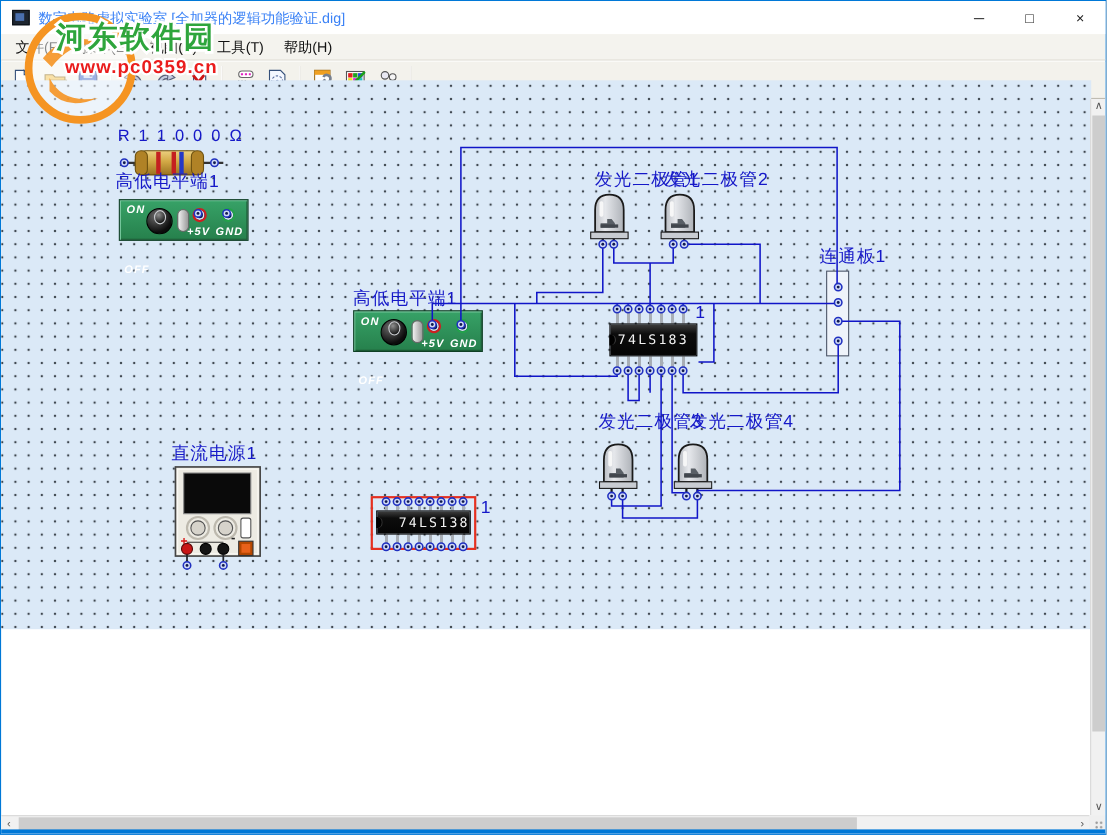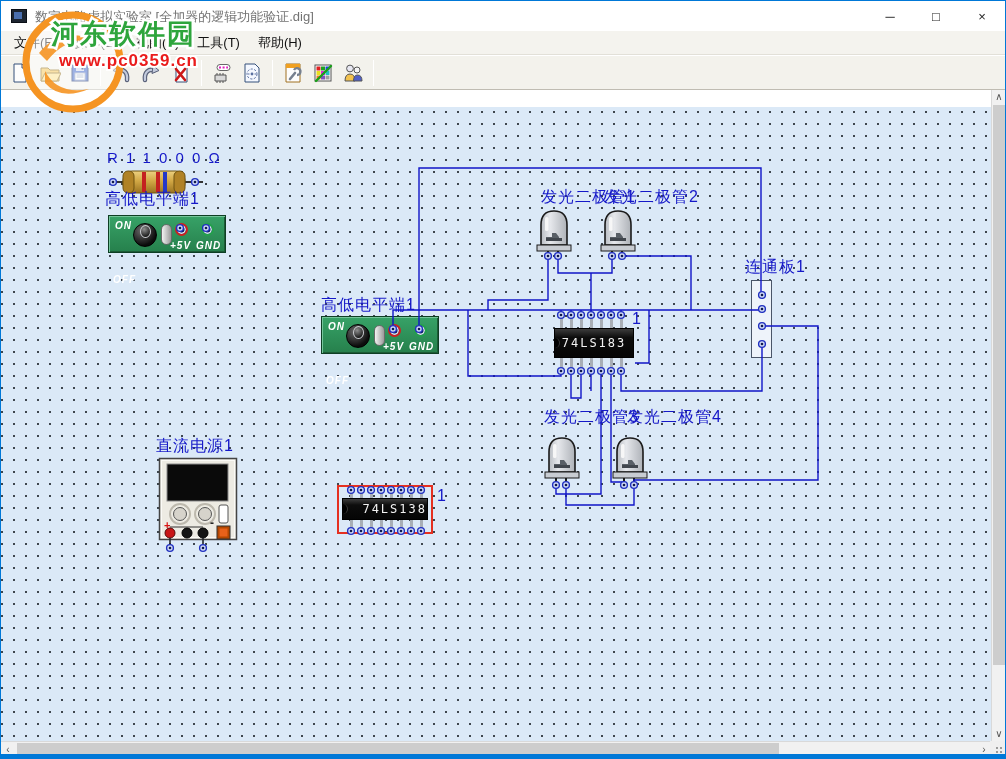--- a/index.html
+++ b/index.html
@@ -4,36 +4,36 @@
 <style>
   * { margin:0; padding:0; box-sizing:border-box; }
   body { width:1006px; height:759px; font-family:"Liberation Sans","DejaVu Sans",sans-serif; background:#888; }
   #window { position:relative; width:1006px; height:759px; background:#fff;
             border:1px solid #0078d7; overflow:hidden; }
 
   
   #titlebar { position:absolute; left:0; top:0; width:100%; height:30px; background:#fff; display:flex; align-items:center; }
   #app-icon { position:absolute; left:10px; top:8px; width:16px; height:14px; background:#1d2530; border:1px solid #0a0f16; }
   #app-icon::after { content:""; position:absolute; left:2px; top:2px; width:8px; height:7px; background:#4a6fae; }
-  #title-text { position:absolute; left:34px; top:7px; font-size:13px; color:#737373; white-space:nowrap; }
+  #title-text { position:absolute; left:34px; top:7px; font-size:13px; color:#3b82f6; white-space:nowrap; }
   .win-btn { position:absolute; top:0; width:46px; height:30px; display:flex; align-items:center; justify-content:center;
              font-size:13px; color:#222; background:#fff; cursor:default; }
   #btn-min { right:92px; } #btn-max { right:46px; } #btn-close { right:0; }
 
   
   #menubar { position:absolute; left:0; top:30px; width:100%; height:24px; background:#f4f3ee; display:flex; align-items:center; padding-left:4px; border-bottom:1px solid #e2e0d8; }
   .menu-item { padding:0 9px; font-size:13px; color:#111; line-height:23px; }
 
   
   #toolbar { position:absolute; left:0; top:55px; width:100%; height:34px; background:#f3f2ec; border-bottom:1px solid #bfbcb2; display:flex; align-items:center; padding-left:4px; }
   .tb-btn { width:30px; height:30px; display:flex; align-items:center; justify-content:center; }
   .tb-sep { width:1px; height:26px; background:#c6c3b9; border-right:1px solid #fff; margin:0 5px; }
 
   
-  #canvas { position:absolute; left:0; top:106px; width:991px; height:651px; background:#dbe9f7;
+  #canvas { position:absolute; left:0; top:72px; width:991px; height:499px; background:#dbe9f7;
     background-image:radial-gradient(circle,#3e464e 1px, rgba(0,0,0,0) 1.4px);
     background-size:12px 12px; background-position:7px 11px; overflow:hidden; }
   .clabel { position:absolute; color:#1518c8; font-size:16px; letter-spacing:1px; white-space:nowrap; z-index:3; }
   .ref-label { position:absolute; color:#1518c8; font-size:16px; z-index:5; }
   #wire-layer { position:absolute; left:0; top:0; z-index:4; pointer-events:none; }
   .comp { position:absolute; z-index:2; }
 
   
   .board { position:absolute; width:118px; height:38px; z-index:2;
            background:linear-gradient(#37a267,#26804c); border:1px solid #0e3f24;

